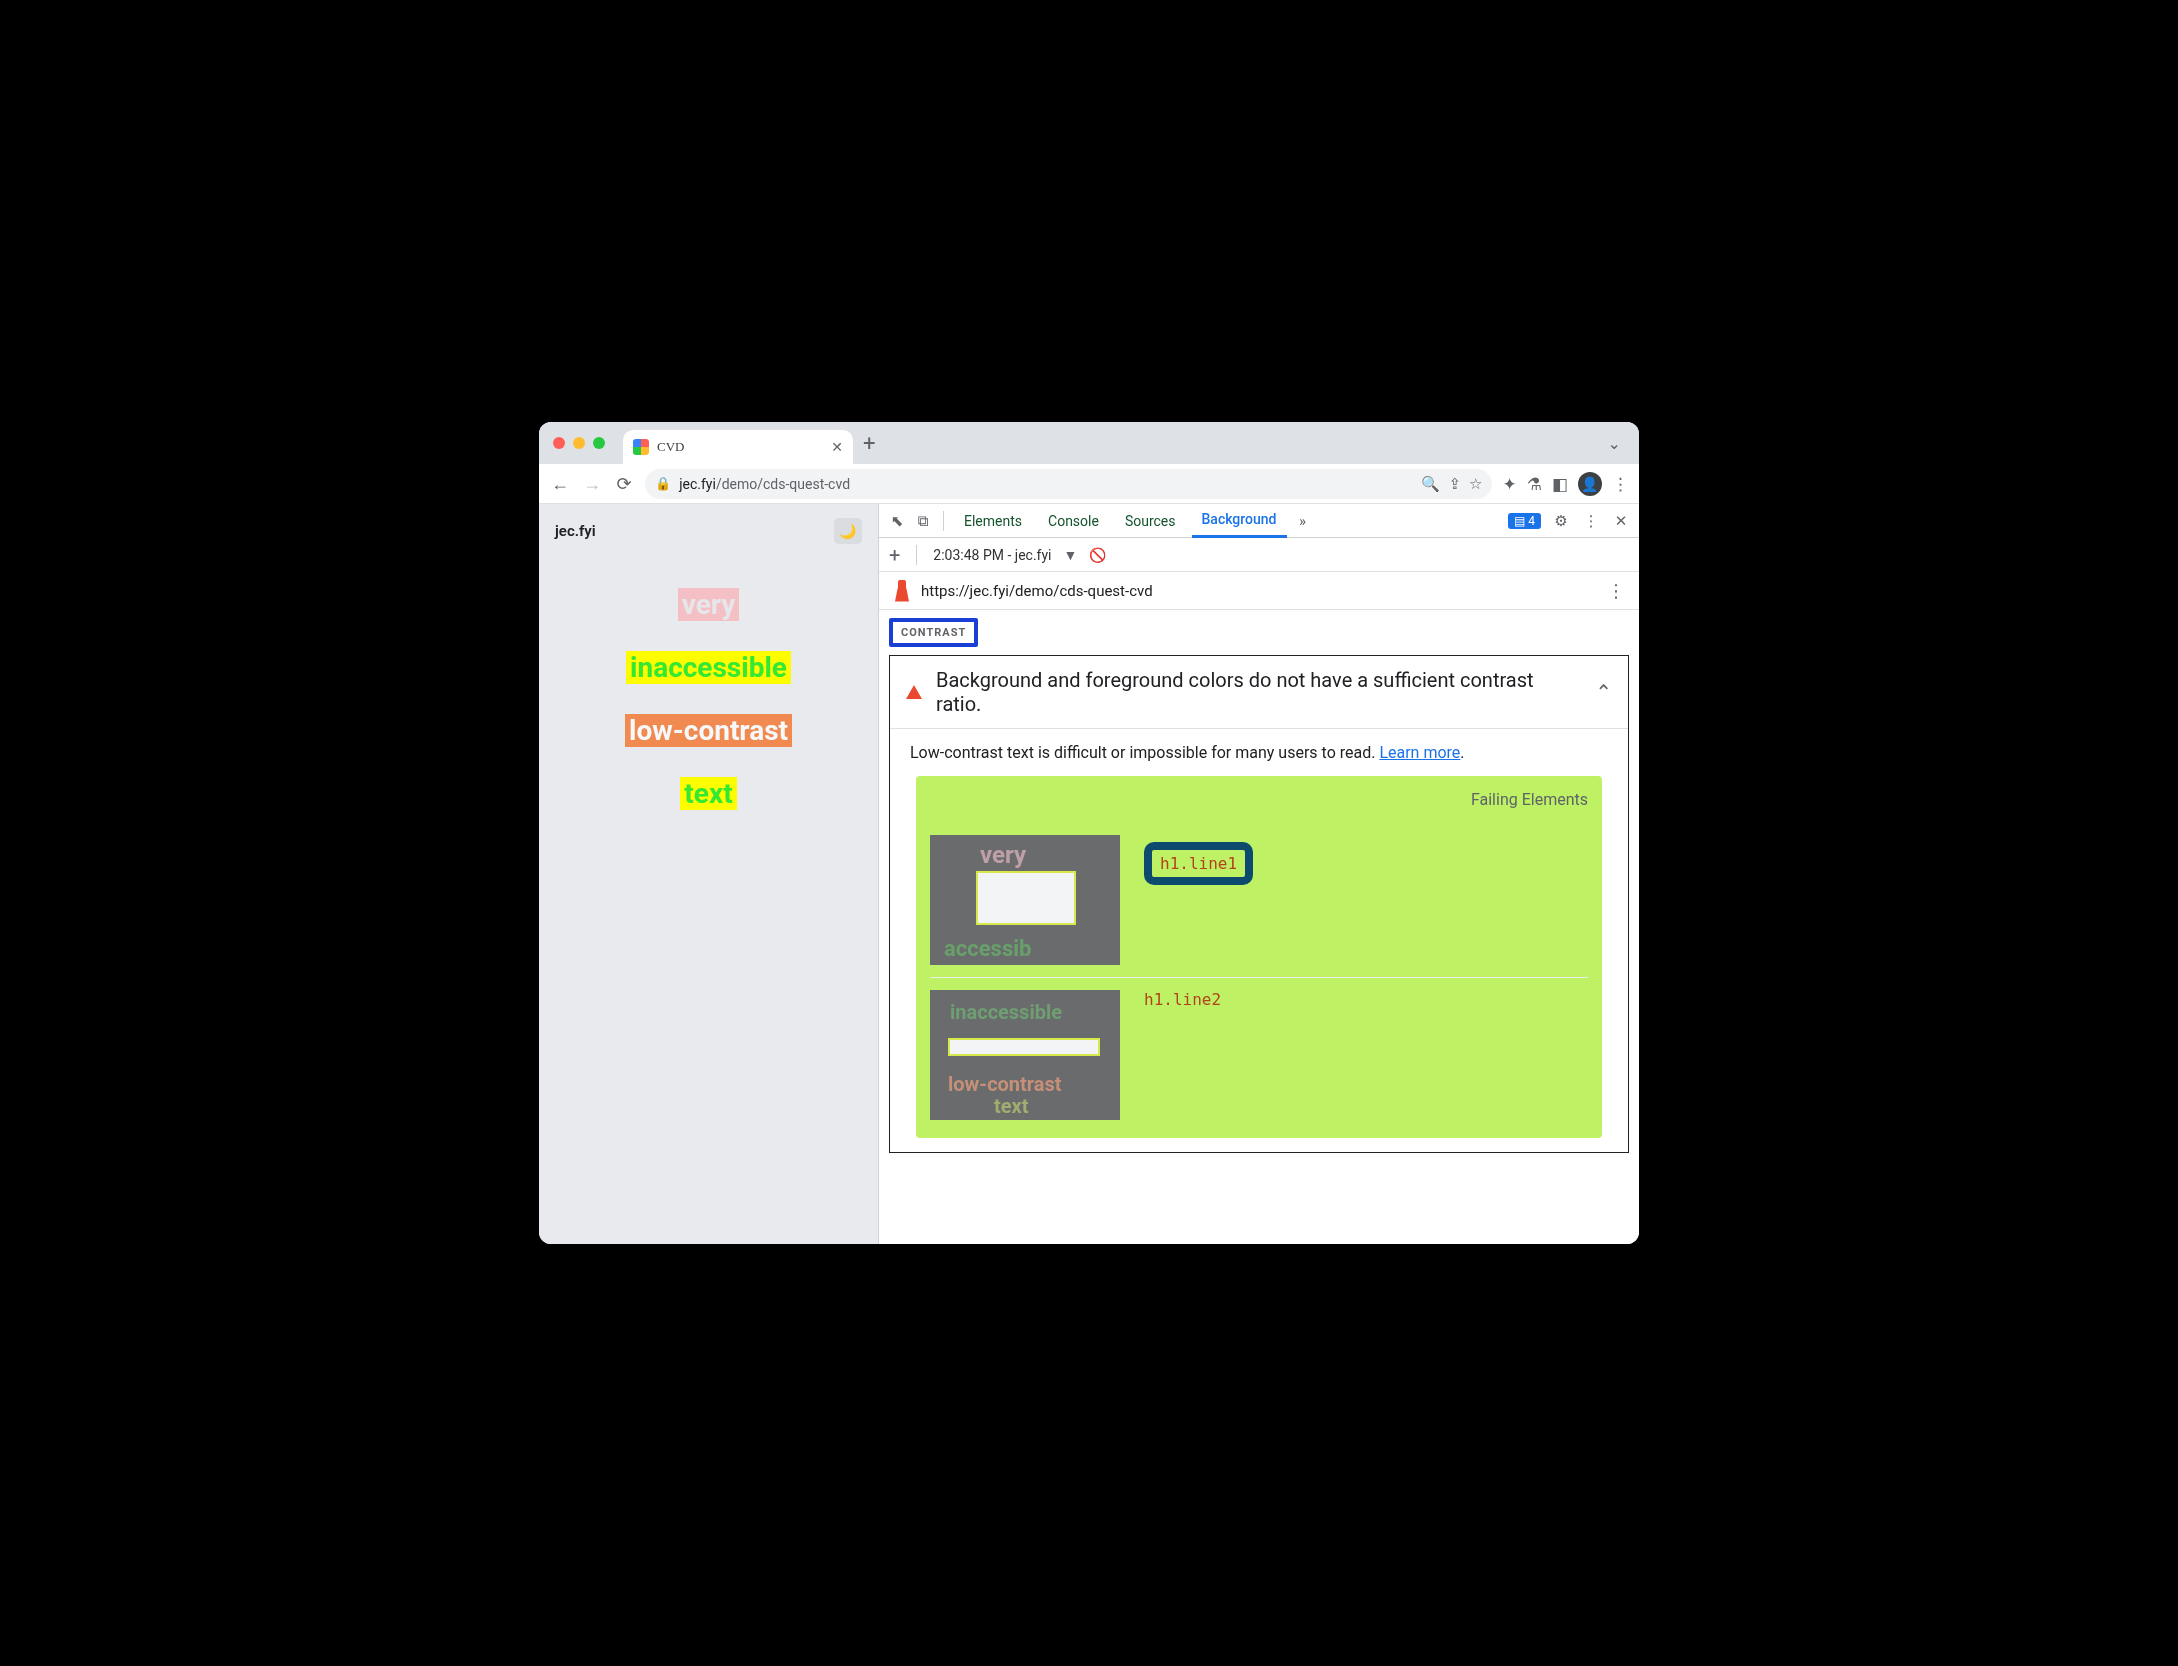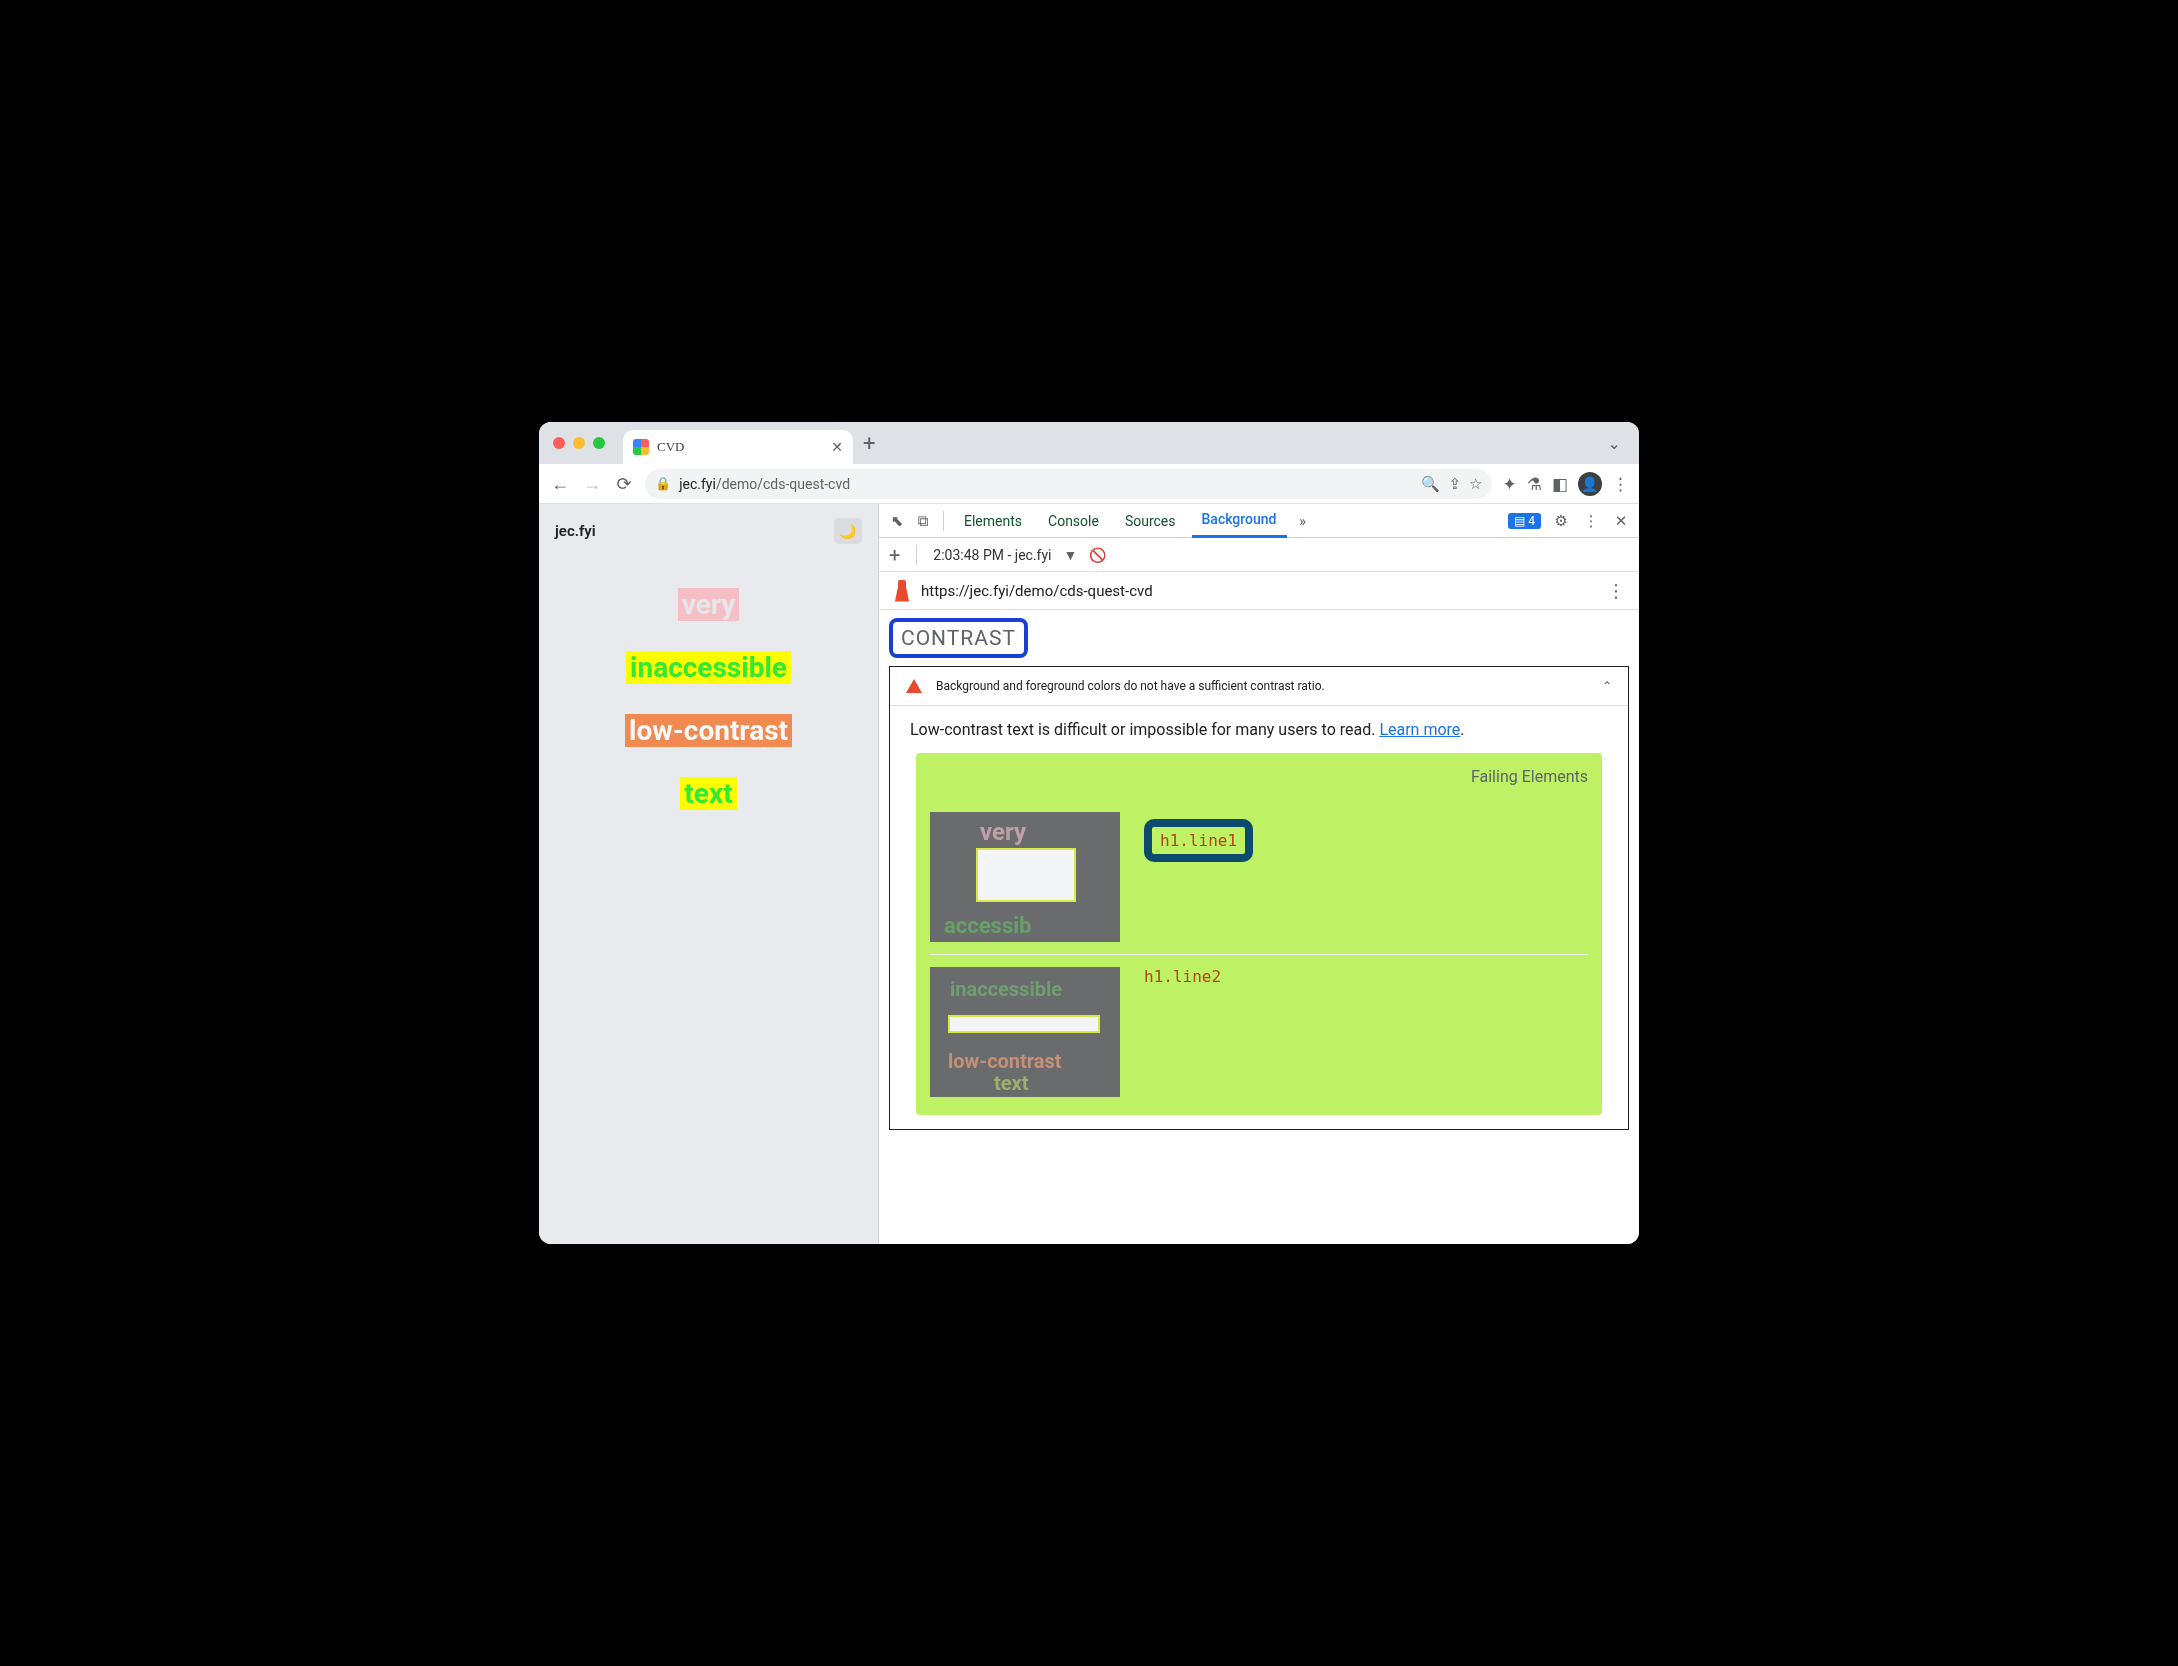--- a/index.html
+++ b/index.html
@@ -154,31 +154,31 @@
   }
   .lh-icon::after {
     content: ""; position: absolute; top: 0; left: 5px; width: 8px; height: 8px;
     background: #e8492f; border-radius: 2px 2px 0 0;
   }
   .dt-url .more { margin-left: auto; cursor: pointer; color: #5f6368; font-size: 18px; }
   
   .lh-body { padding: 4px 6px 10px; overflow: hidden; }
   .section-label {
     display: inline-block;
-    font-size: 21px; font-weight: 400; color: #5f6368; letter-spacing: 1px;
+    font-size: 11px; font-weight: 700; color: #5f6368; letter-spacing: 1px;
     padding: 4px 8px; margin: 4px 0 8px 4px;
-    border: 4px solid #1a3fd6; border-radius: 8px;
+    border: 4px solid #1a3fd6; border-radius: 2px;
   }
   .audit-card {
     border: 1px solid #202124; margin: 0 4px;
   }
   .audit-header {
     display: flex; align-items: center; padding: 12px 16px; gap: 14px;
     border-bottom: 1px solid #e0e0e0;
-    font-size: 12px; color: #202124;
+    font-size: 20px; color: #202124;
   }
   .tri {
     width: 0; height: 0; border-left: 8px solid transparent; border-right: 8px solid transparent;
     border-bottom: 14px solid #e8492f;
   }
   .audit-header .exp { margin-left: auto; color: #5f6368; cursor: pointer; }
   .audit-body { padding: 14px 20px; font-size: 16px; color: #202124; }
   .audit-body a { color: #1a73e8; text-decoration: underline; }
   .failing {
     background: #bef264; margin: 14px 6px 0; border-radius: 4px; padding: 14px 14px 6px; text-align: right;

